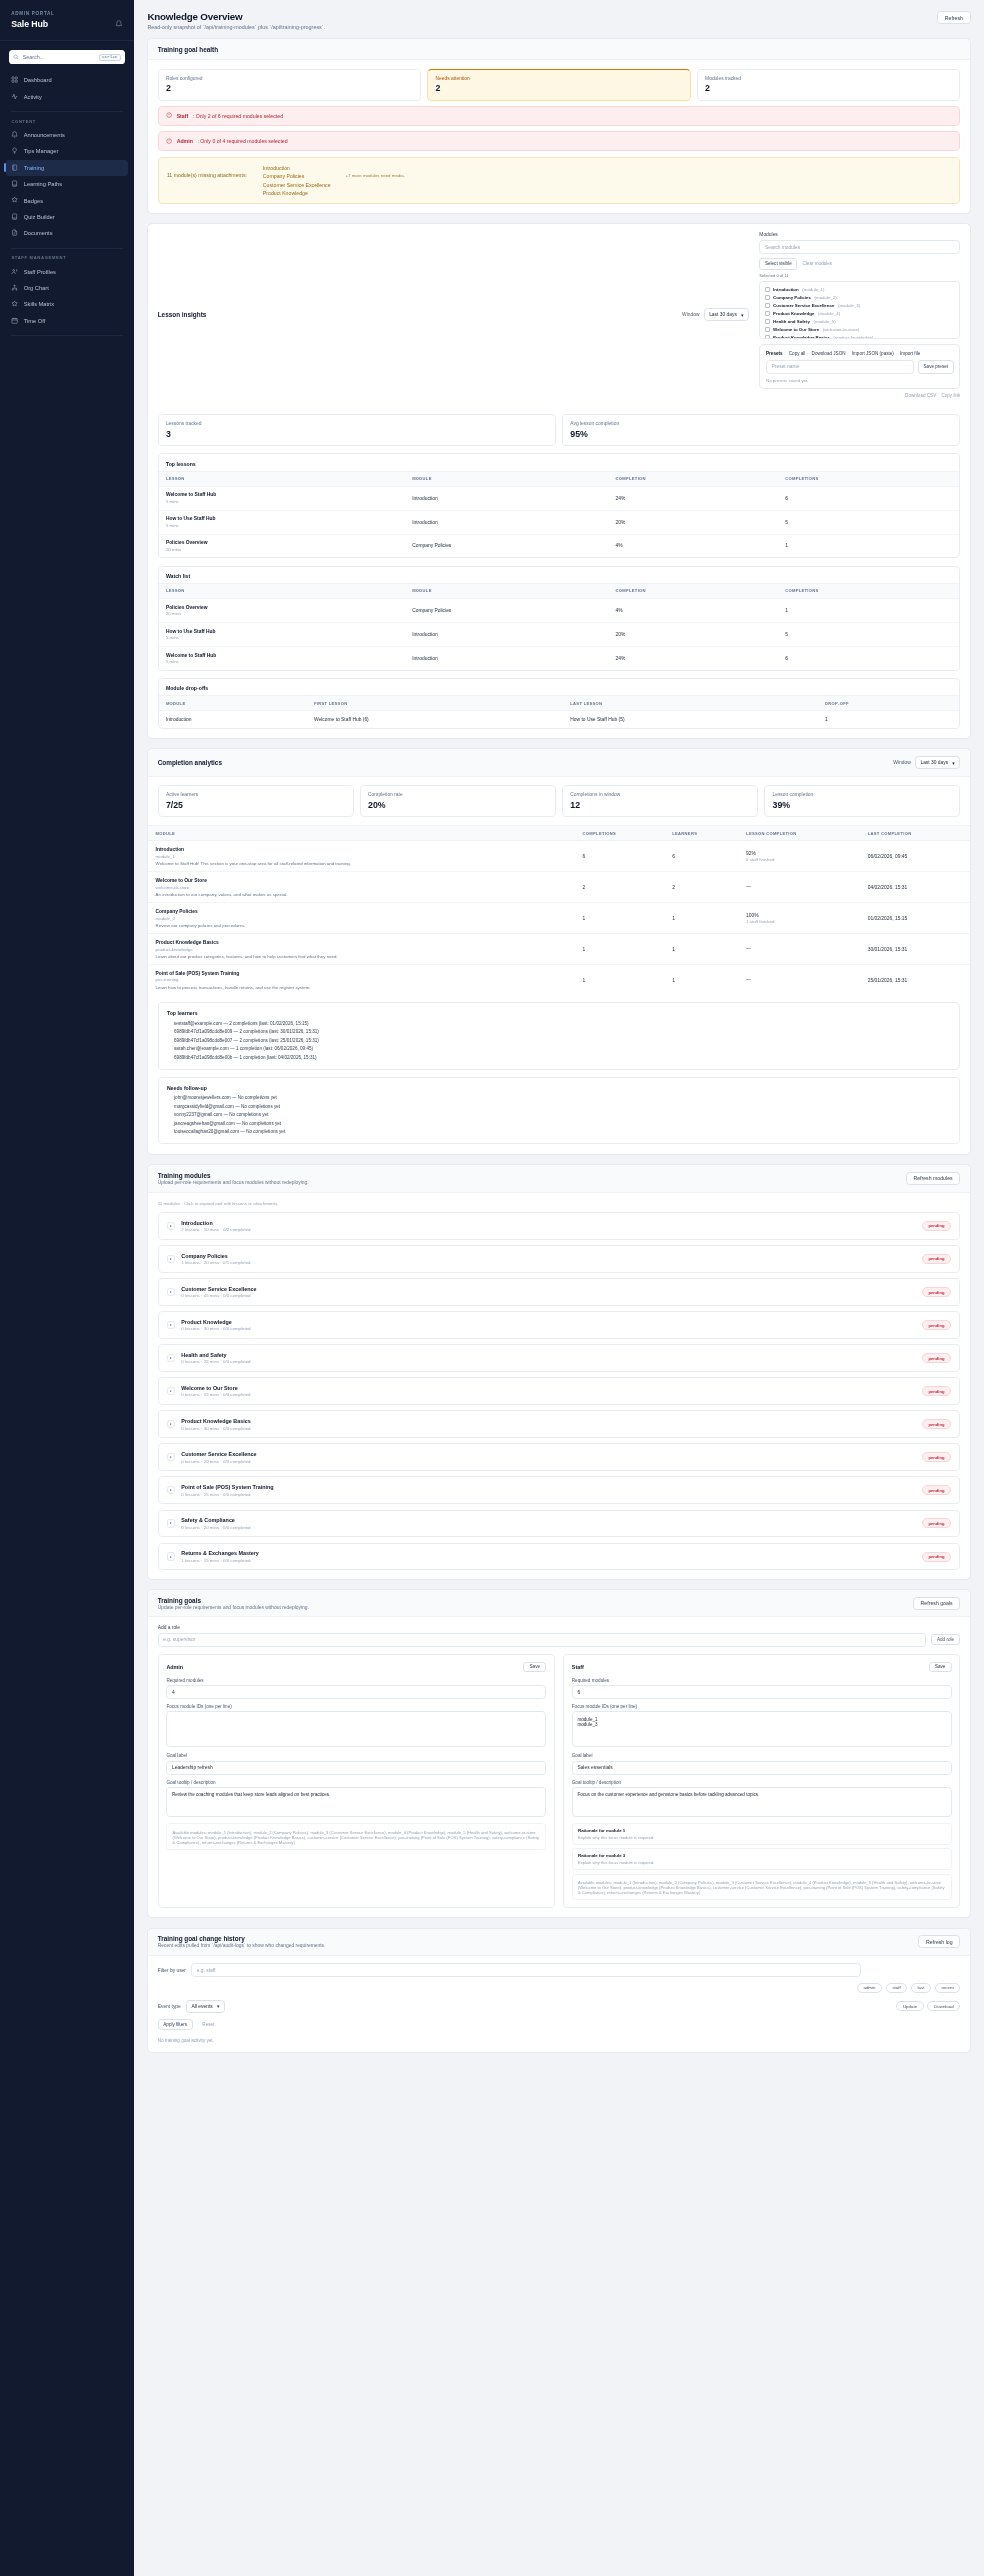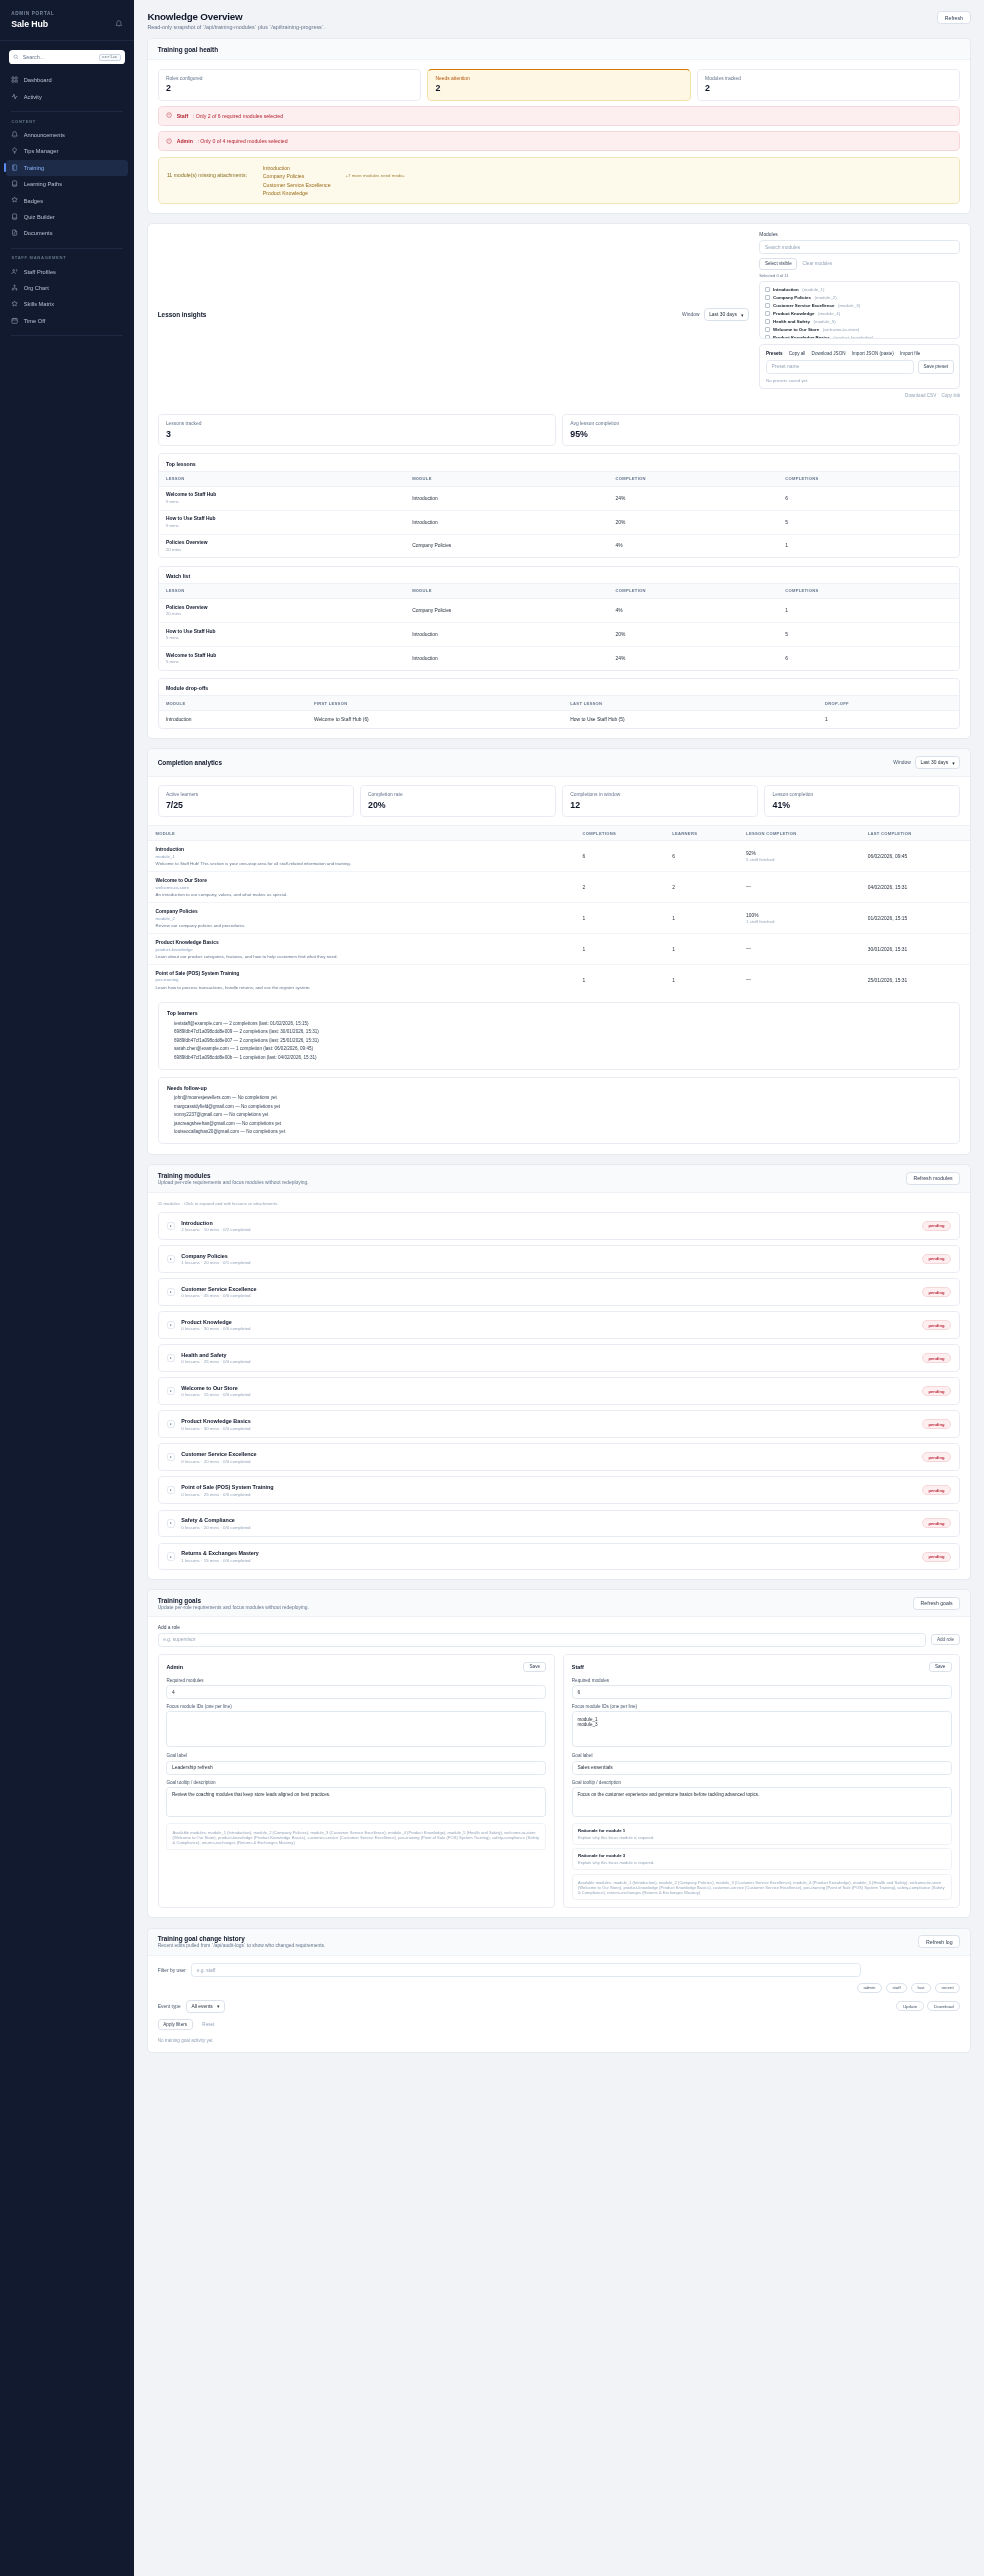--- a/index.html
+++ b/index.html
@@ -618,21 +618,21 @@
           <div class="stat">
             <div class="k">Completion rate</div>
             <div class="v">20%</div>
           </div>
           <div class="stat">
             <div class="k">Completions in window</div>
             <div class="v">12</div>
           </div>
           <div class="stat">
             <div class="k">Lesson completion</div>
-            <div class="v">41%</div>
+            <div class="v">39%</div>
           </div>
         </div>
       </div>
 
       <table>
         <thead>
             <tr>
           <th style="width:52%">MODULE</th>
           <th>COMPLETIONS</th>
           <th>LEARNERS</th>

